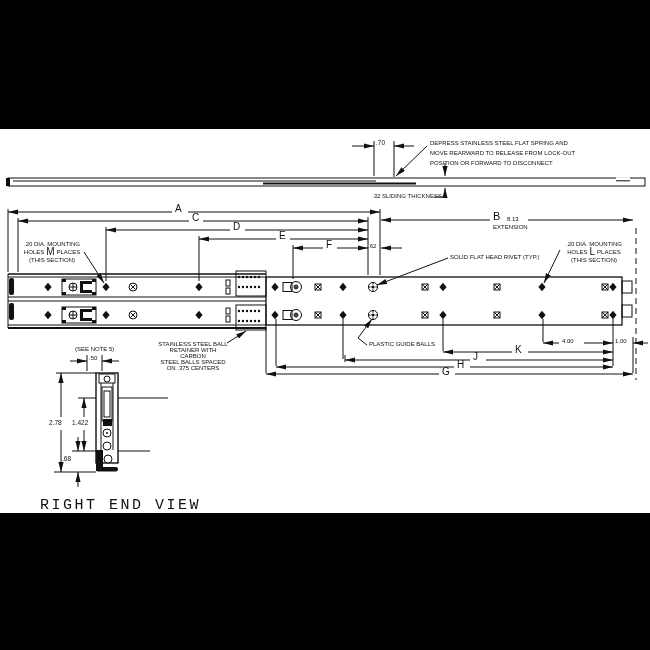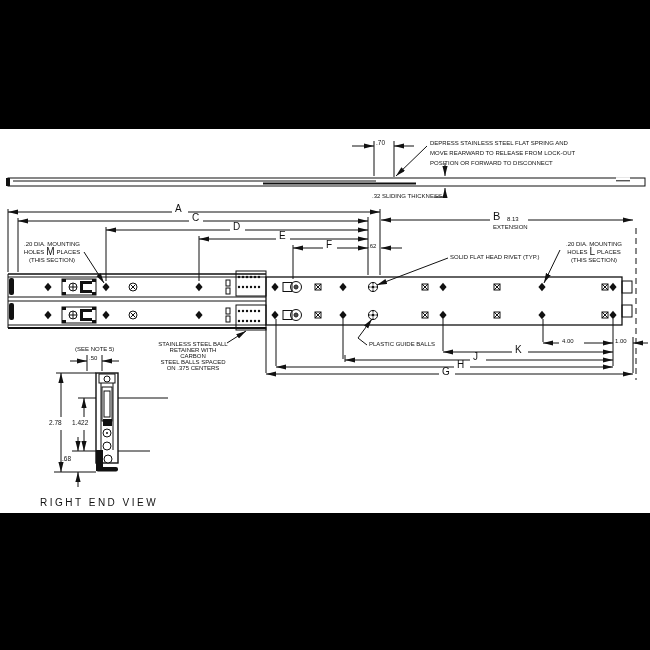--- a/index.html
+++ b/index.html
@@ -10,21 +10,21 @@
   .band.bottom{top:513px;height:137px;}
   svg.linework{position:absolute;left:0;top:0;}
   .lbl{position:absolute;white-space:nowrap;color:#111;line-height:1;}
   .t6{font-size:6px;}
   .t65{font-size:6.5px;}
   .t10{font-size:10px;}
   .t11{font-size:11px;}
   .note-block{position:absolute;text-align:center;}
   .note-block .row{display:flex;justify-content:center;align-items:center;gap:2px;line-height:1;}
   .bigvar{font-size:10px;line-height:1;}
-  .rev{letter-spacing:2.5px;font-size:10px;}
+  .rev{letter-spacing:2.5px;font-size:15px;font-family:Liberation Mono, monospace;}
 </style>
 </head>
 <body>
 
 <div class="canvas">
 
   <div class="band top"></div>
   <div class="band bottom"></div>
 
   <svg class="linework" width="650" height="650" viewBox="0 0 650 650" stroke="#111" stroke-width="1" fill="none">

